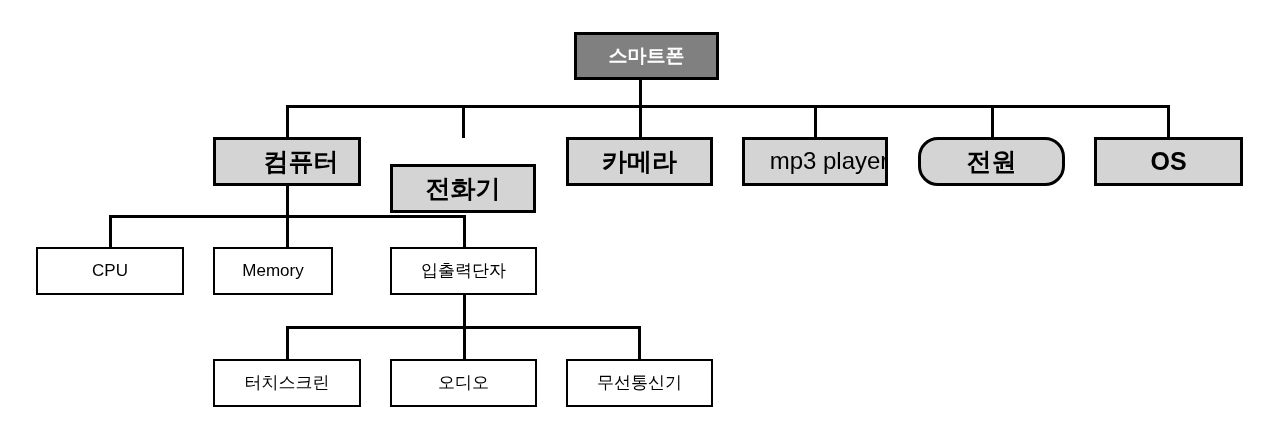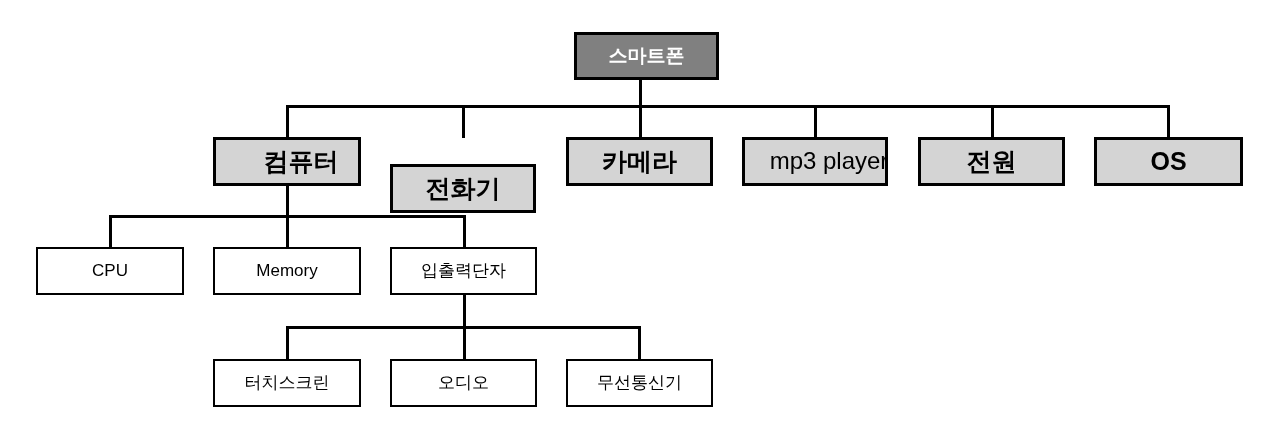--- a/index.html
+++ b/index.html
@@ -98,27 +98,27 @@
   <div class="node level-1" style="left:568px; top:32px; width:145px; height:48px;">스마트폰</div>
 
   <div class="node level-2" style="left:213px; top:137px; width:148px; height:49px;padding-left:28px;">컴퓨터</div>
 
   <div class="node level-2" style="left:390px; top:137px; width:146px; height:49px;margin-top:27px;">전화기</div>
 
   <div class="node level-2" style="left:566px; top:137px; width:147px; height:49px;">카메라</div>
 
   <div class="node level-2 latin" style="left:742px; top:137px; width:146px; height:49px;">mp3 player</div>
 
-  <div class="node level-2" style="left:918px; top:137px; width:147px; height:49px;">전원</div>
+  <div class="node level-2" style="left:918px; top:137px; width:147px; height:49px;border-radius:20px;">전원</div>
 
   <div class="node level-3" style="left:36px; top:247px; width:148px; height:48px;">CPU</div>
 
   <div class="node level-2" style="left:1094px; top:137px; width:149px; height:49px;">OS</div>
 
-  <div class="node level-3" style="left:213px; top:247px; width:148px; height:48px;">Memory</div>
+  <div class="node level-3" style="left:213px; top:247px; width:120px; height:48px;">Memory</div>
 
   <div class="node level-3" style="left:390px; top:247px; width:147px; height:48px;">입출력단자</div>
 
   <div class="node level-4" style="left:213px; top:359px; width:148px; height:48px;">터치스크린</div>
 
   <div class="node level-4" style="left:390px; top:359px; width:147px; height:48px;">오디오</div>
 
   <div class="node level-4" style="left:566px; top:359px; width:147px; height:48px;">무선통신기</div>
 
 </div>

